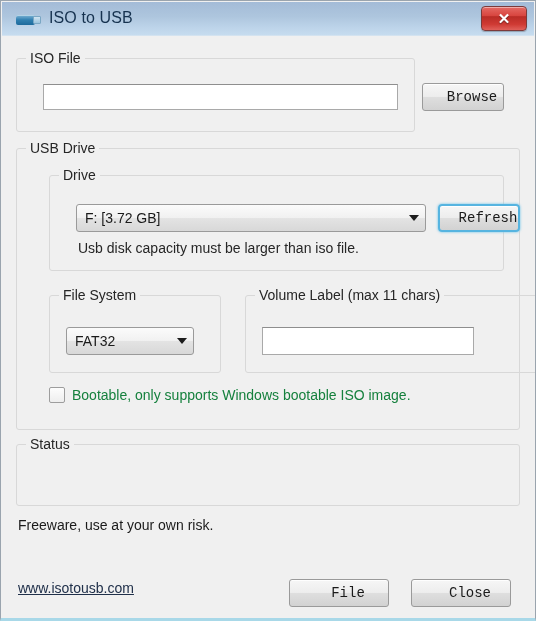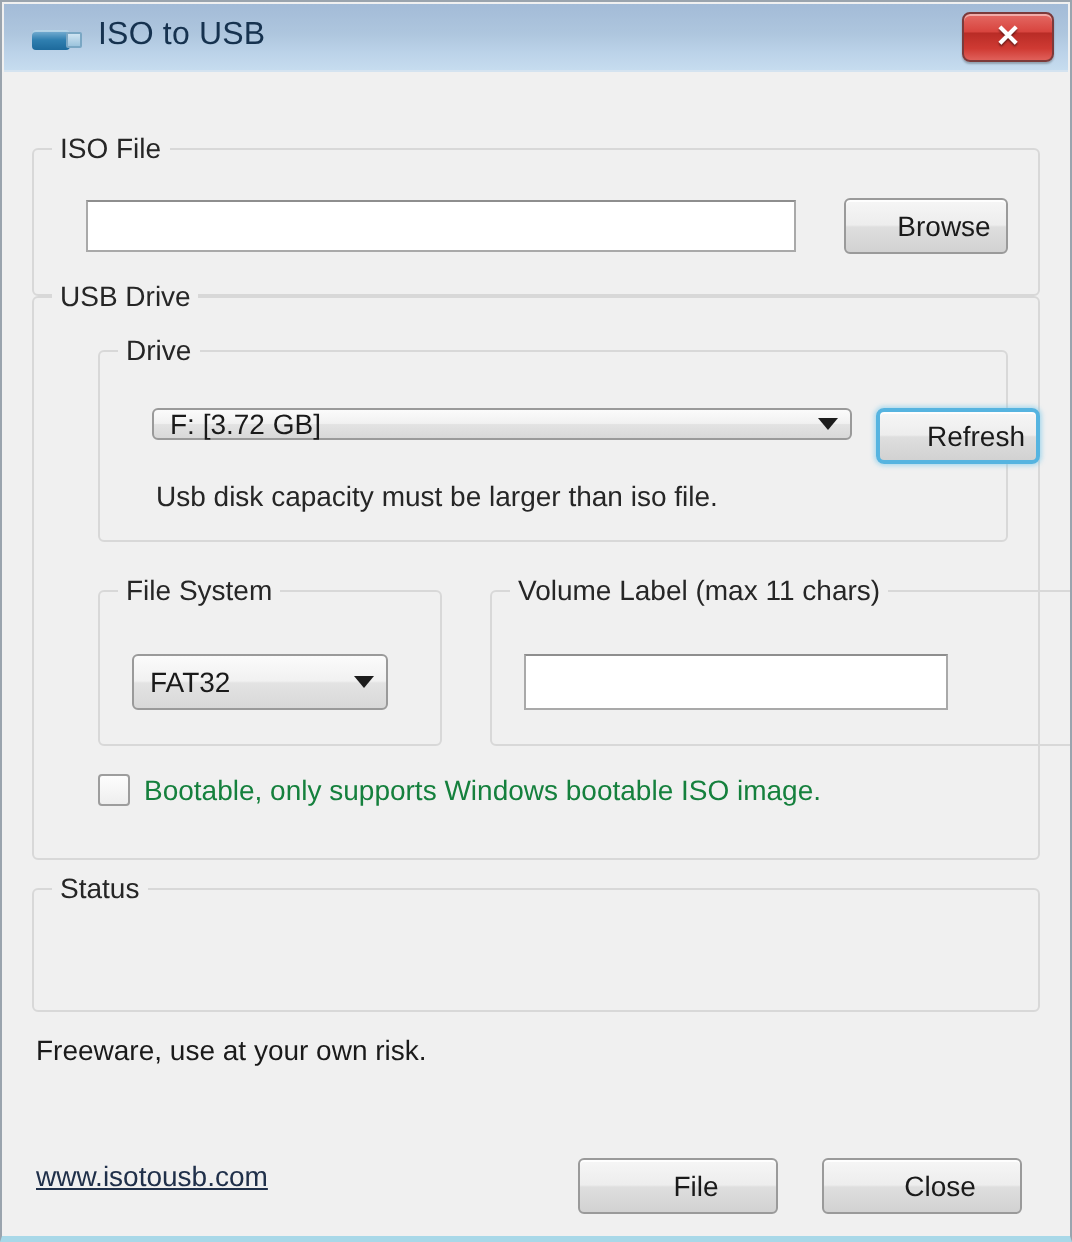--- a/index.html
+++ b/index.html
@@ -121,21 +121,21 @@
     position: absolute;
     top: -9px;
     left: 9px;
     padding: 0 4px;
     background: #f0f0f0;
     font-size: 14px;
     color: #262626;
     white-space: nowrap;
   }
 
-  #grp-iso       { left: 14px;  top: 22px;  width: 504px; height: 74px; margin-top: 16px; }
+  #grp-iso       { left: 14px;  top: 22px;  width: 399px; height: 74px; }
   #grp-usb       { left: 14px;  top: 112px; width: 504px; height: 282px; }
   #grp-drive     { left: 32px;  top: 26px;  width: 455px; height: 96px; }
   #grp-fs        { left: 32px;  top: 146px; width: 172px; height: 78px; }
   #grp-vol       { left: 228px; top: 146px; width: 302px; height: 78px; }
   #grp-status    { left: 14px;  top: 408px; width: 504px; height: 62px; }
 
   
   .textinput {
     position: absolute;
     box-sizing: border-box;
@@ -153,21 +153,21 @@
 
   
   .btn {
     position: absolute;
     box-sizing: border-box;
     border: 1px solid #9a9a9a;
     border-radius: 3px;
     background: linear-gradient(to bottom, #f6f6f6 0%, #ededed 48%, #dedede 52%, #d2d2d2 100%);
     font-size: 14px;
     color: #1a1a1a;
-    font-family: Liberation Sans, sans-serif;
+    font-family: Liberation Mono, monospace;
     cursor: pointer;
     display: flex;
     align-items: center;
     justify-content: center;
     box-shadow: inset 0 1px 0 rgba(255,255,255,0.85);
     padding-left: 18px;
   }
 
   #btn-browse  { left: 405px; top: 24px;  width: 82px;  height: 28px; }
   #btn-refresh { left: 388px; top: 28px;  width: 82px;  height: 28px;
@@ -201,21 +201,21 @@
     align-items: center;
     justify-content: center;
   }
   .arrow i {
     display: block;
     width: 0; height: 0;
     border-left: 5px solid transparent;
     border-right: 5px solid transparent;
     border-top: 6px solid #1c1c1c;
   }
-  #combo-drive { left: 26px; top: 28px; width: 350px; height: 16px; }
+  #combo-drive { left: 26px; top: 28px; width: 350px; height: 28px; }
   #combo-fs    { left: 16px; top: 31px; width: 128px; height: 28px; }
 
   
   .hint {
     position: absolute;
     left: 28px;
     top: 64px;
     font-size: 14px;
     color: #262626;
     white-space: nowrap;

